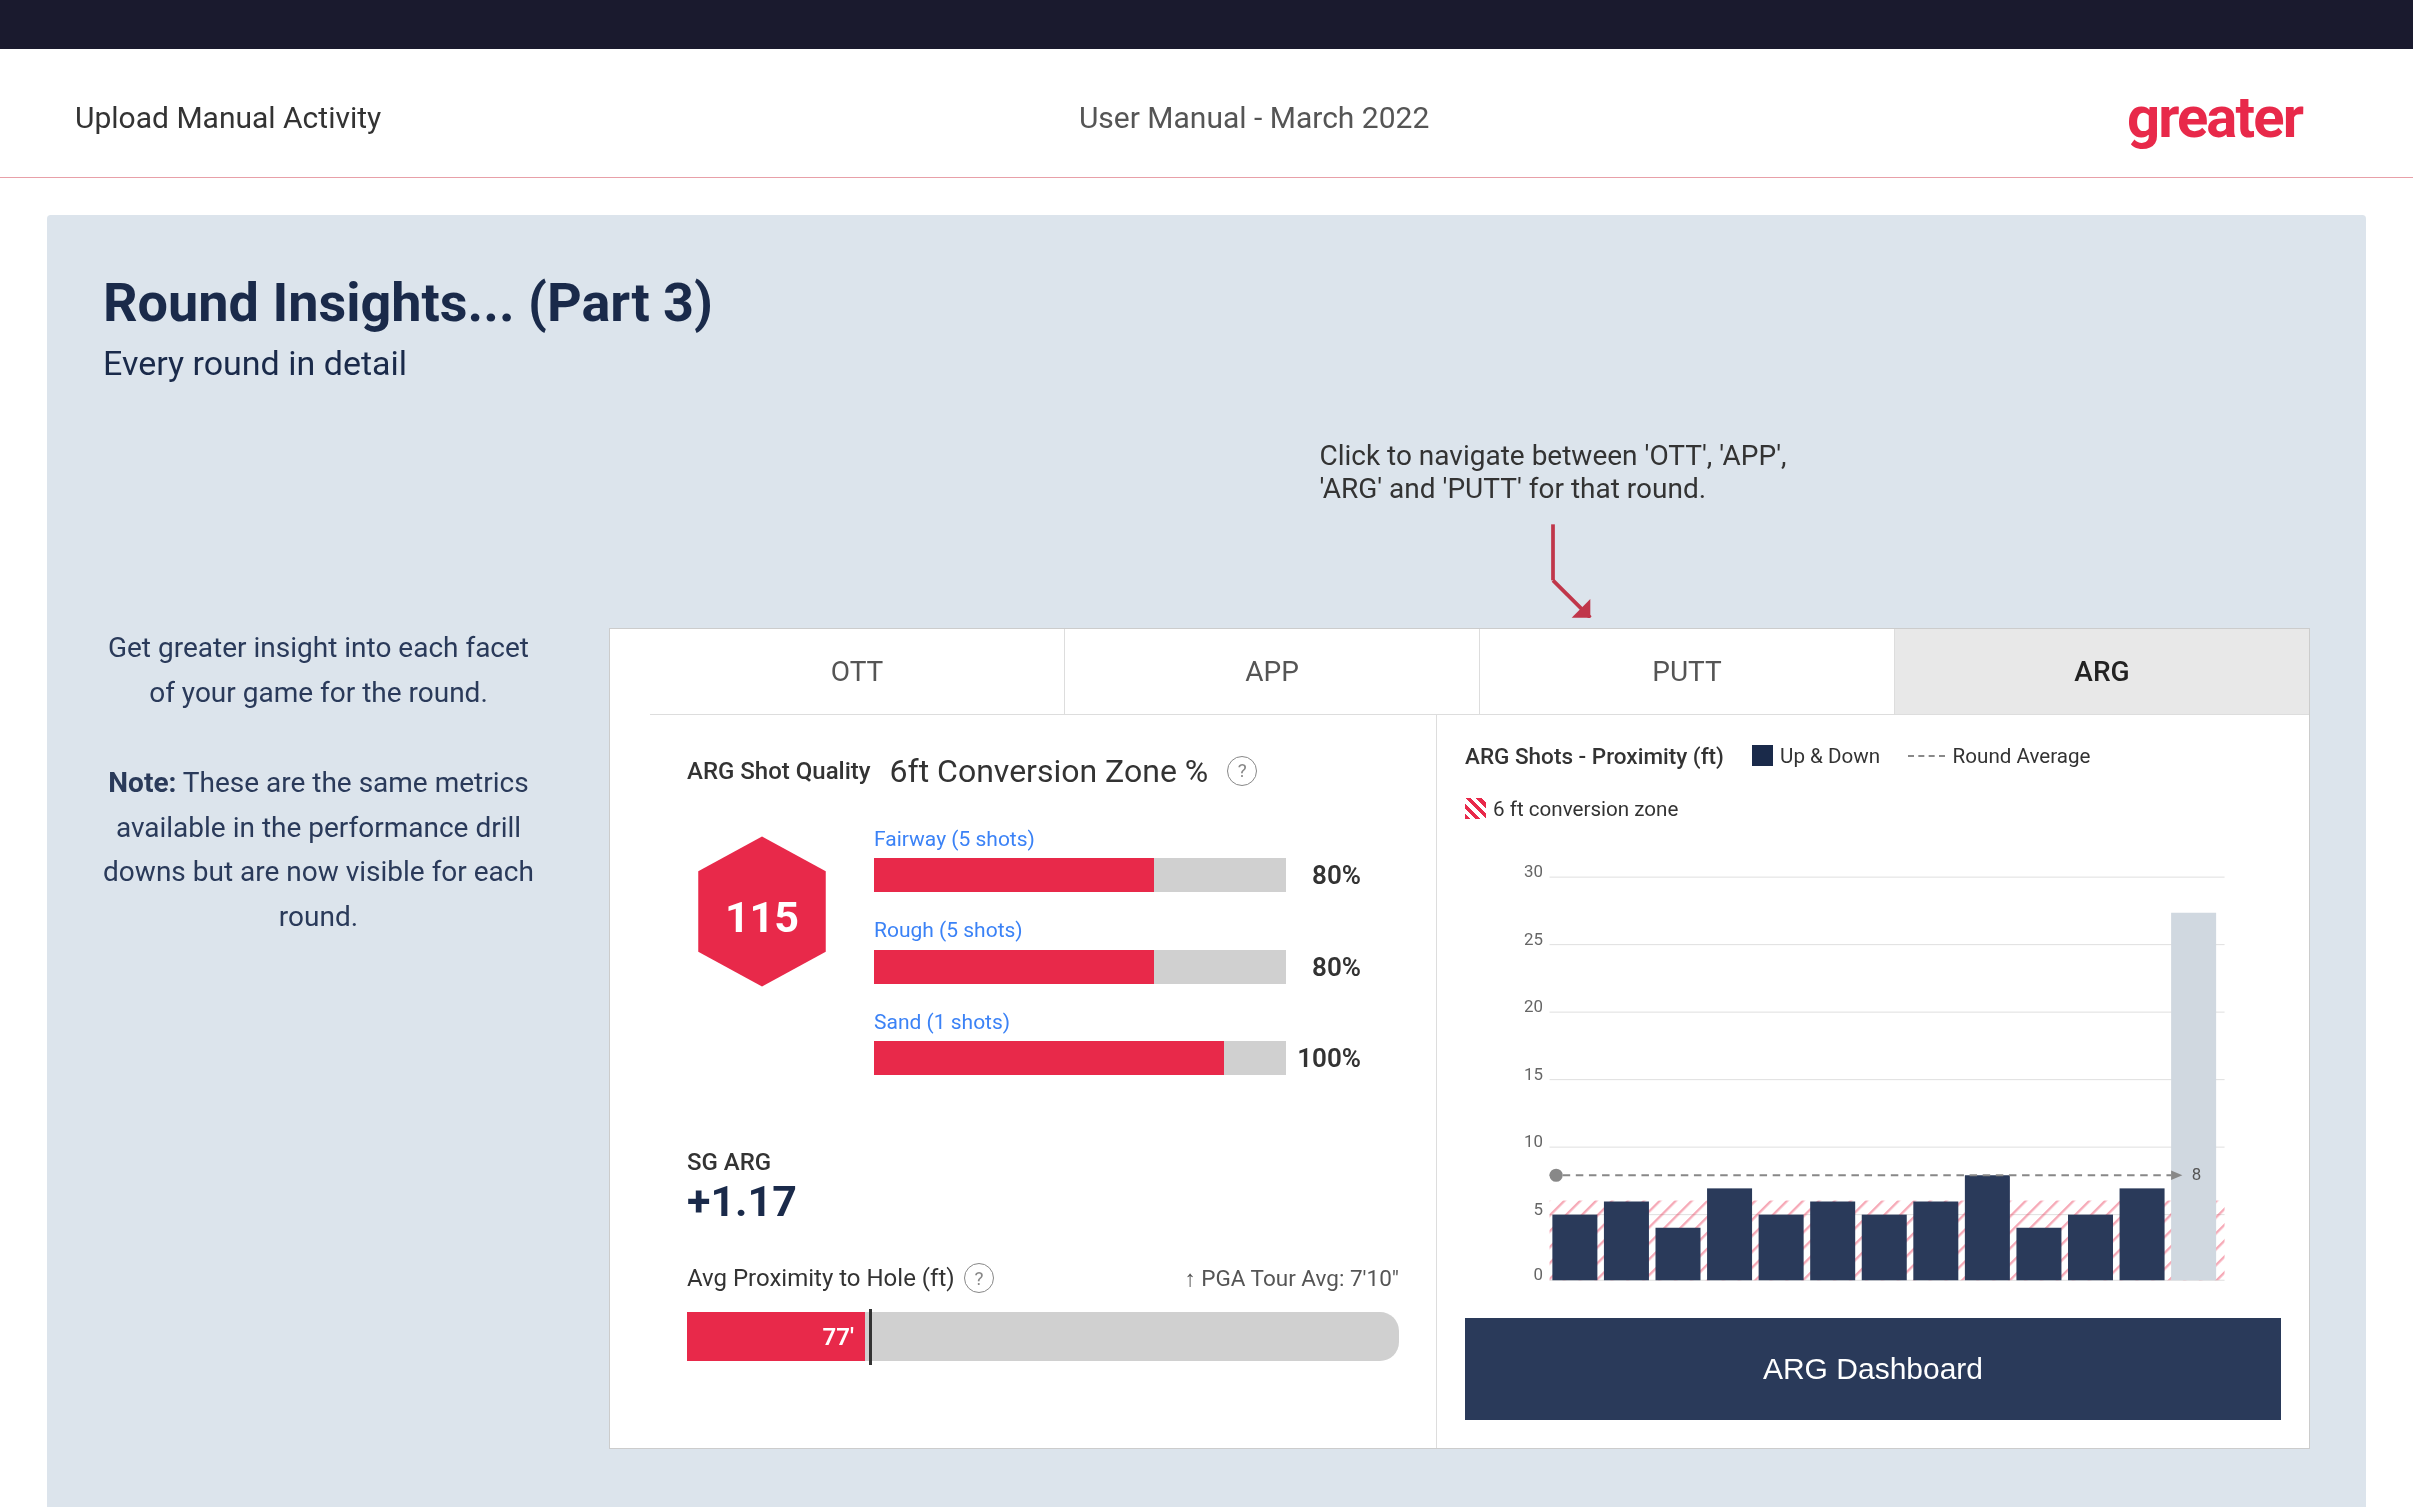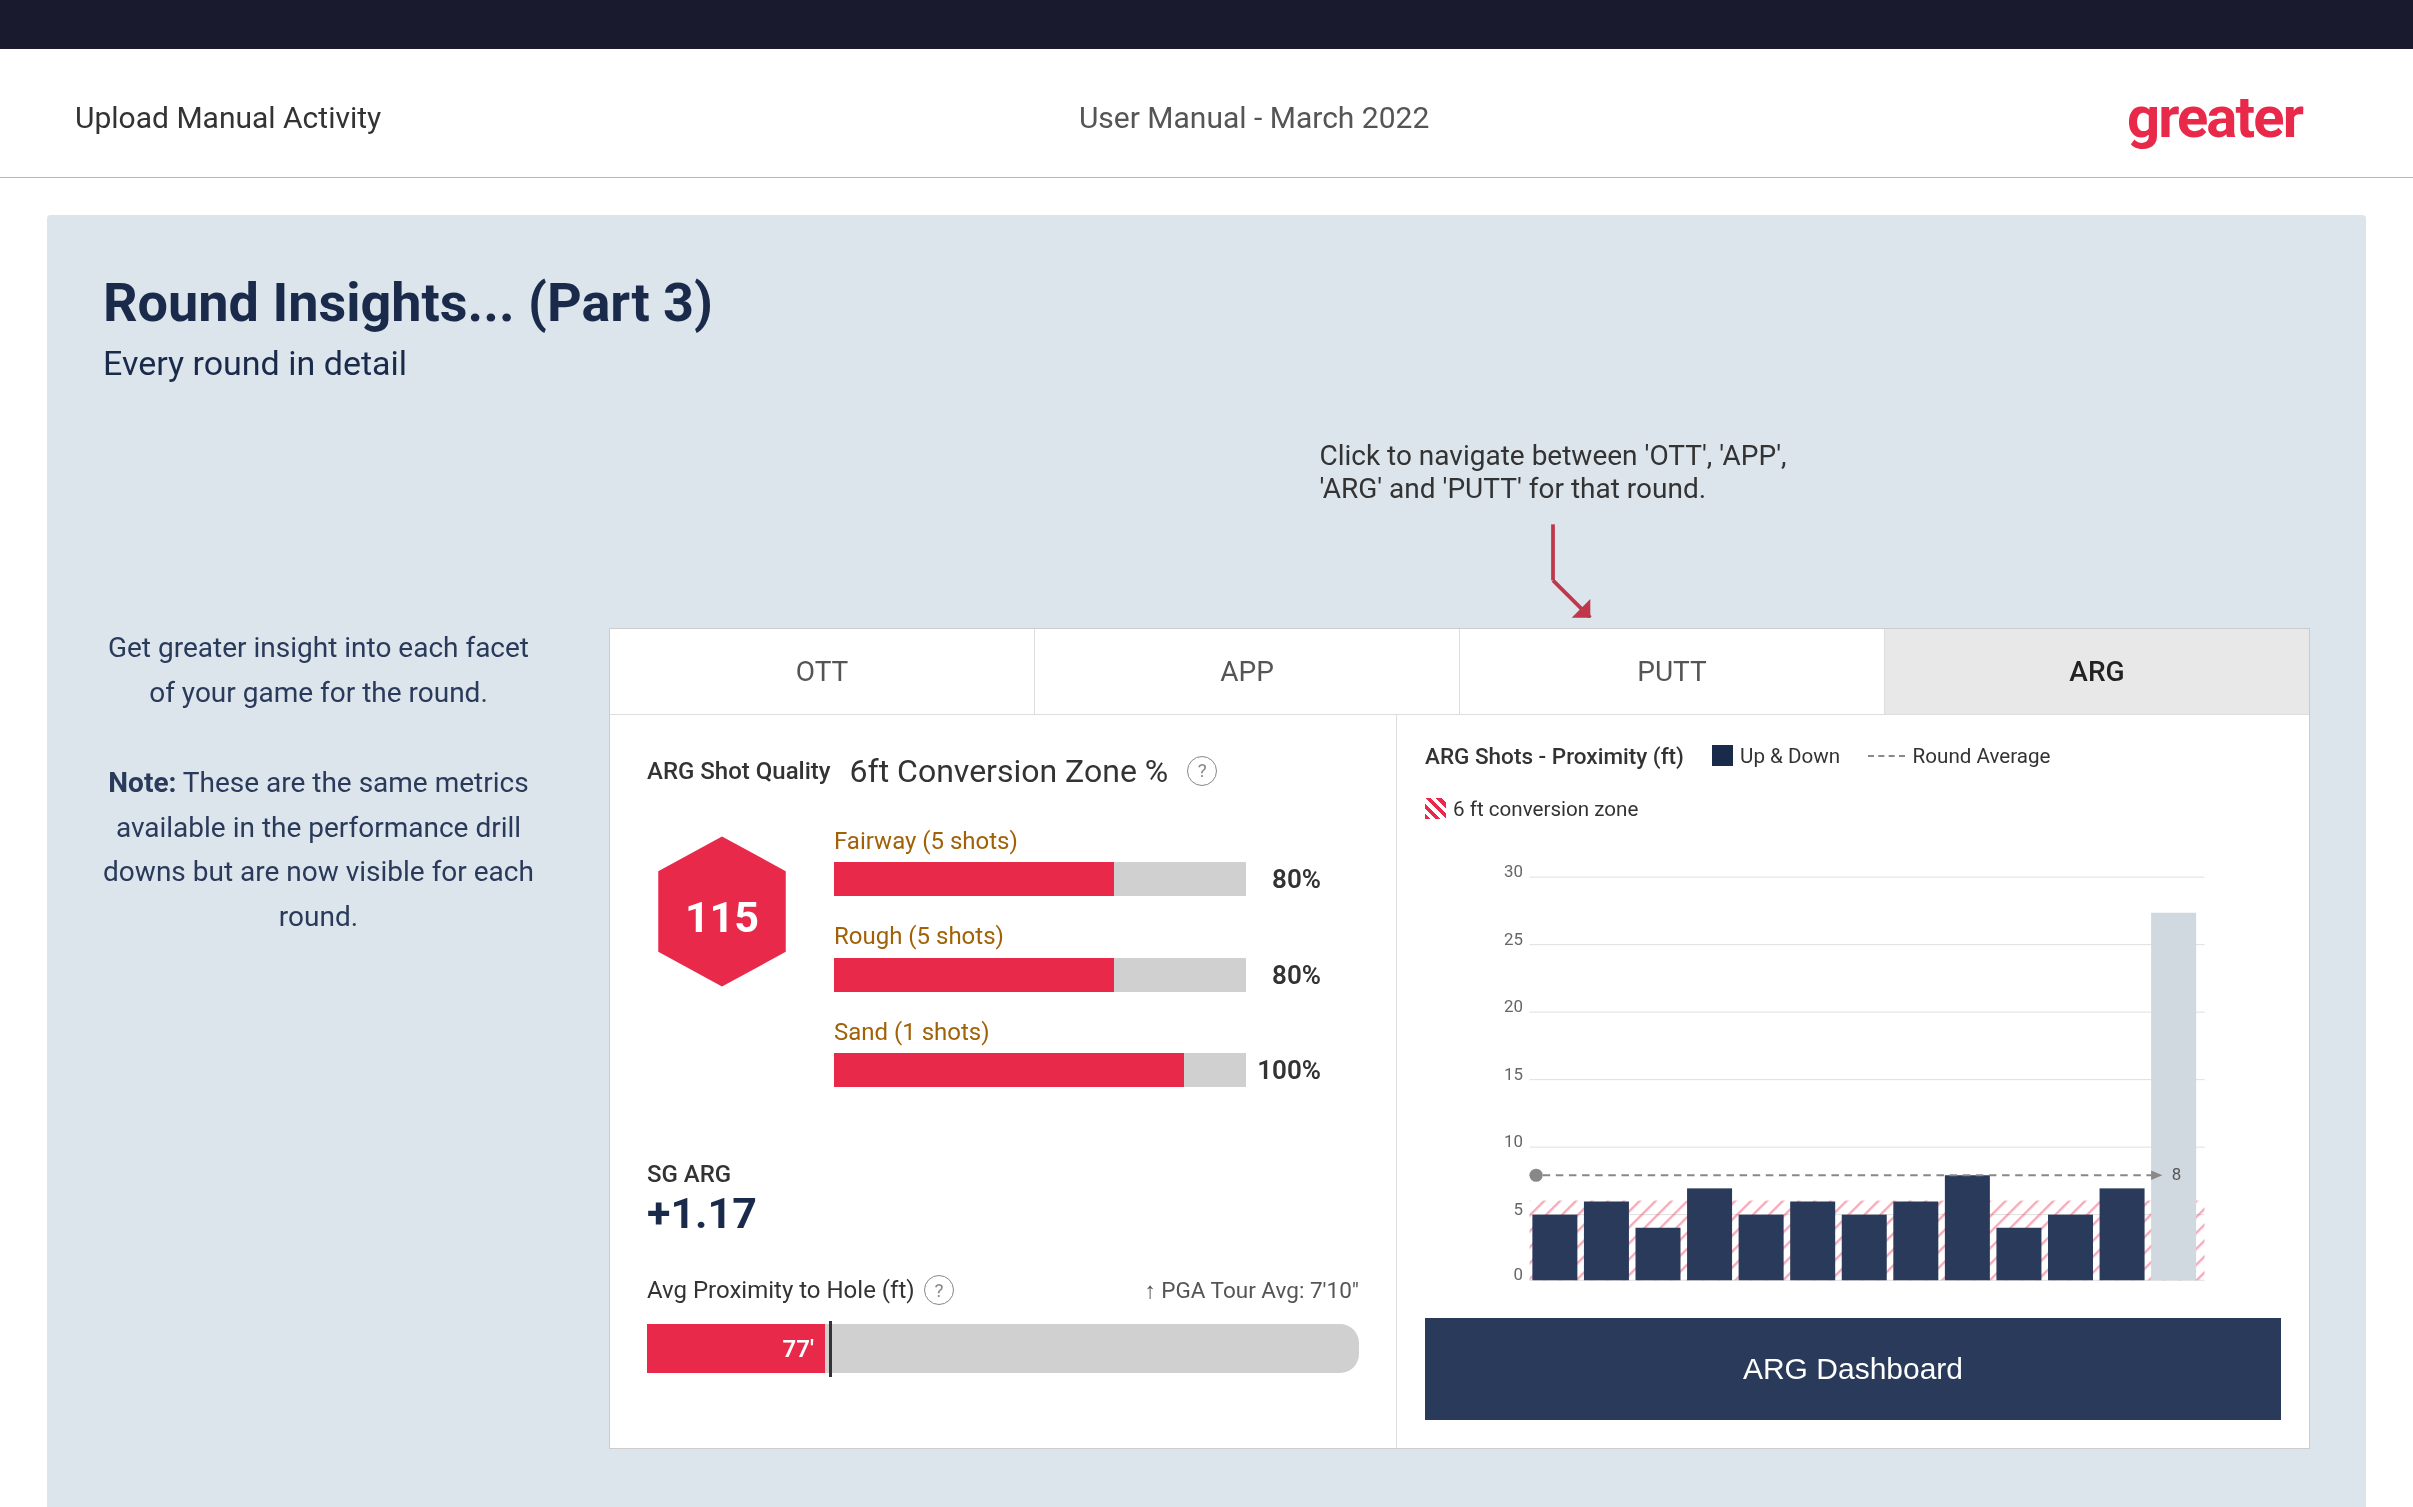--- a/index.html
+++ b/index.html
@@ -97,20 +97,21 @@
       color: #333;
       display: inline-block;
       margin-bottom: 19px;
     }
 
     
     .dashboard-panel {
       flex: 1;
       background: #fff;
       border: 0.9px solid #ccc;
+      padding-left: 40px;
     }
 
     
     .tabs {
       display: flex;
       border-bottom: 0.9px solid #ddd;
     }
 
     .tab {
       flex: 1;
@@ -188,22 +189,22 @@
 
     .bars-section {
       flex: 1;
     }
 
     .bar-row {
       margin-bottom: 26px;
     }
 
     .bar-label {
-      font-size: 24px;
-      color: #a16207;
+      font-size: 21px;
+      color: #3b82f6;
       margin-bottom: 7.5px;
     }
 
     .bar-track {
       height: 34px;
       background: #d0d0d0;
       border-radius: 0;
       position: relative;
       width: 412px;
     }

